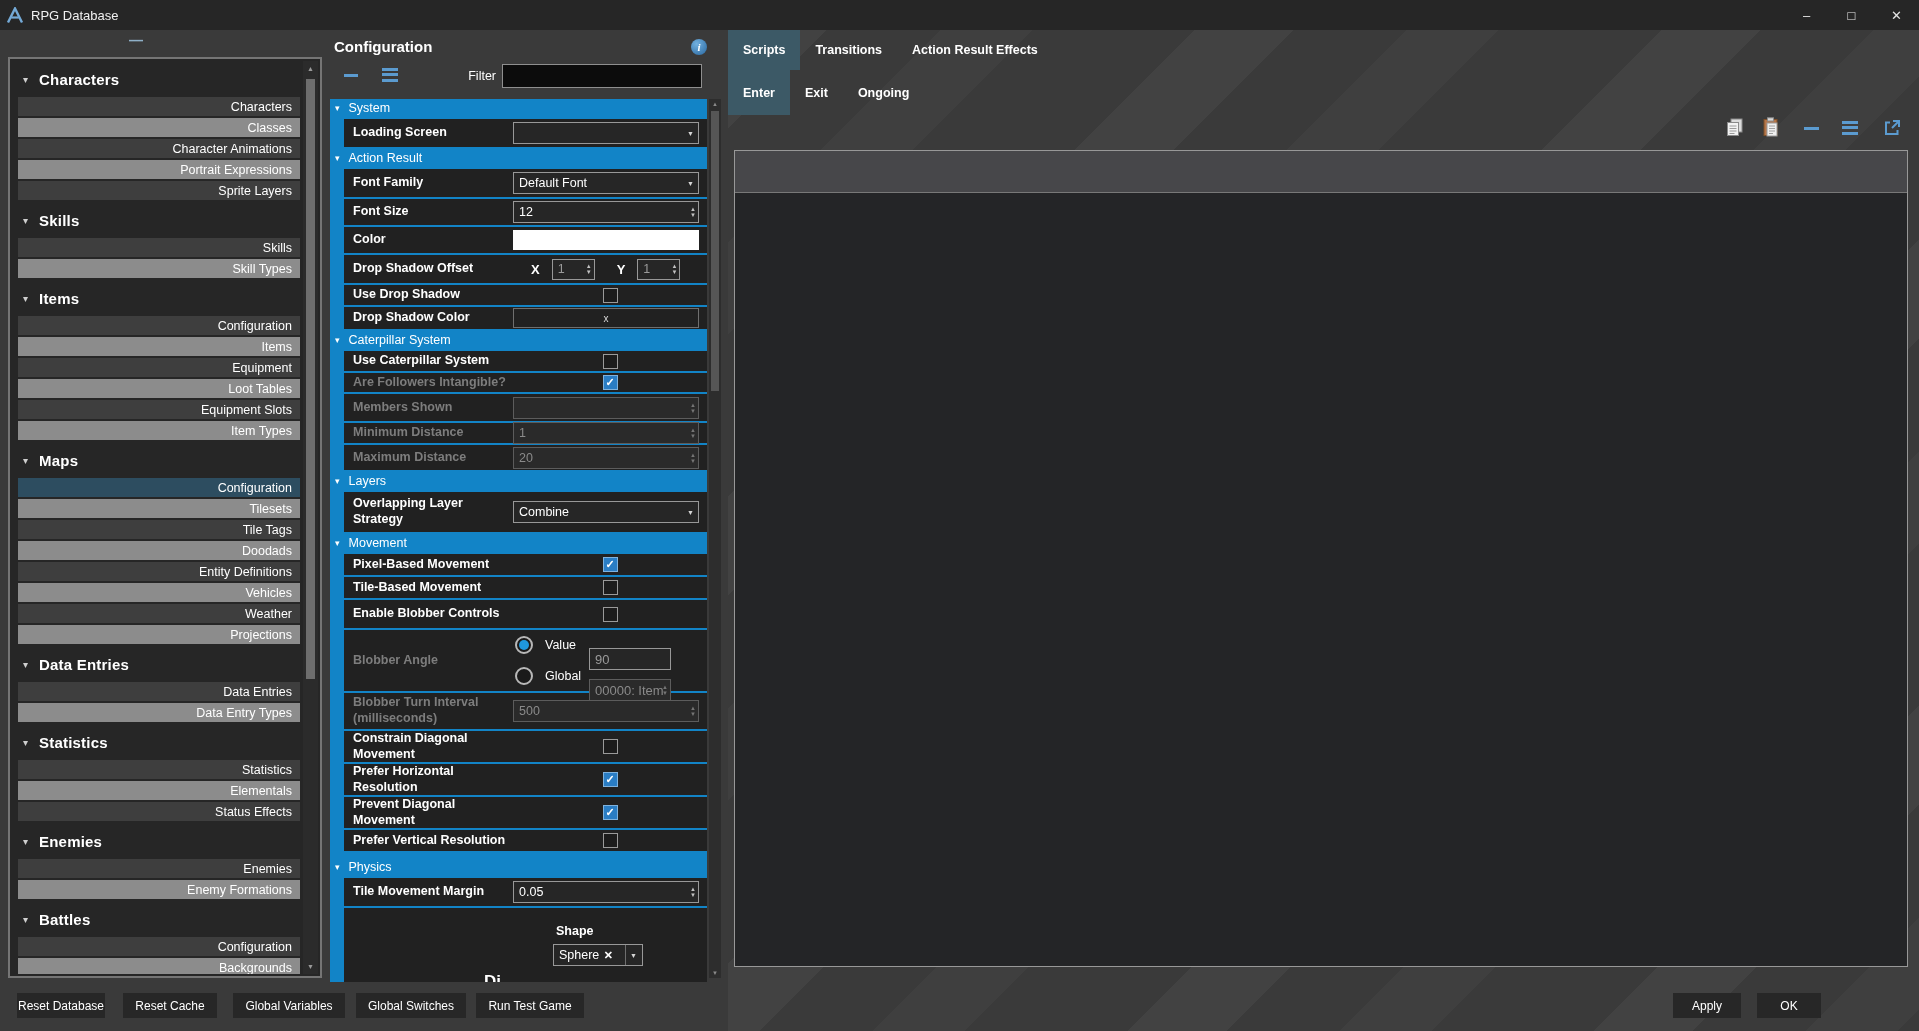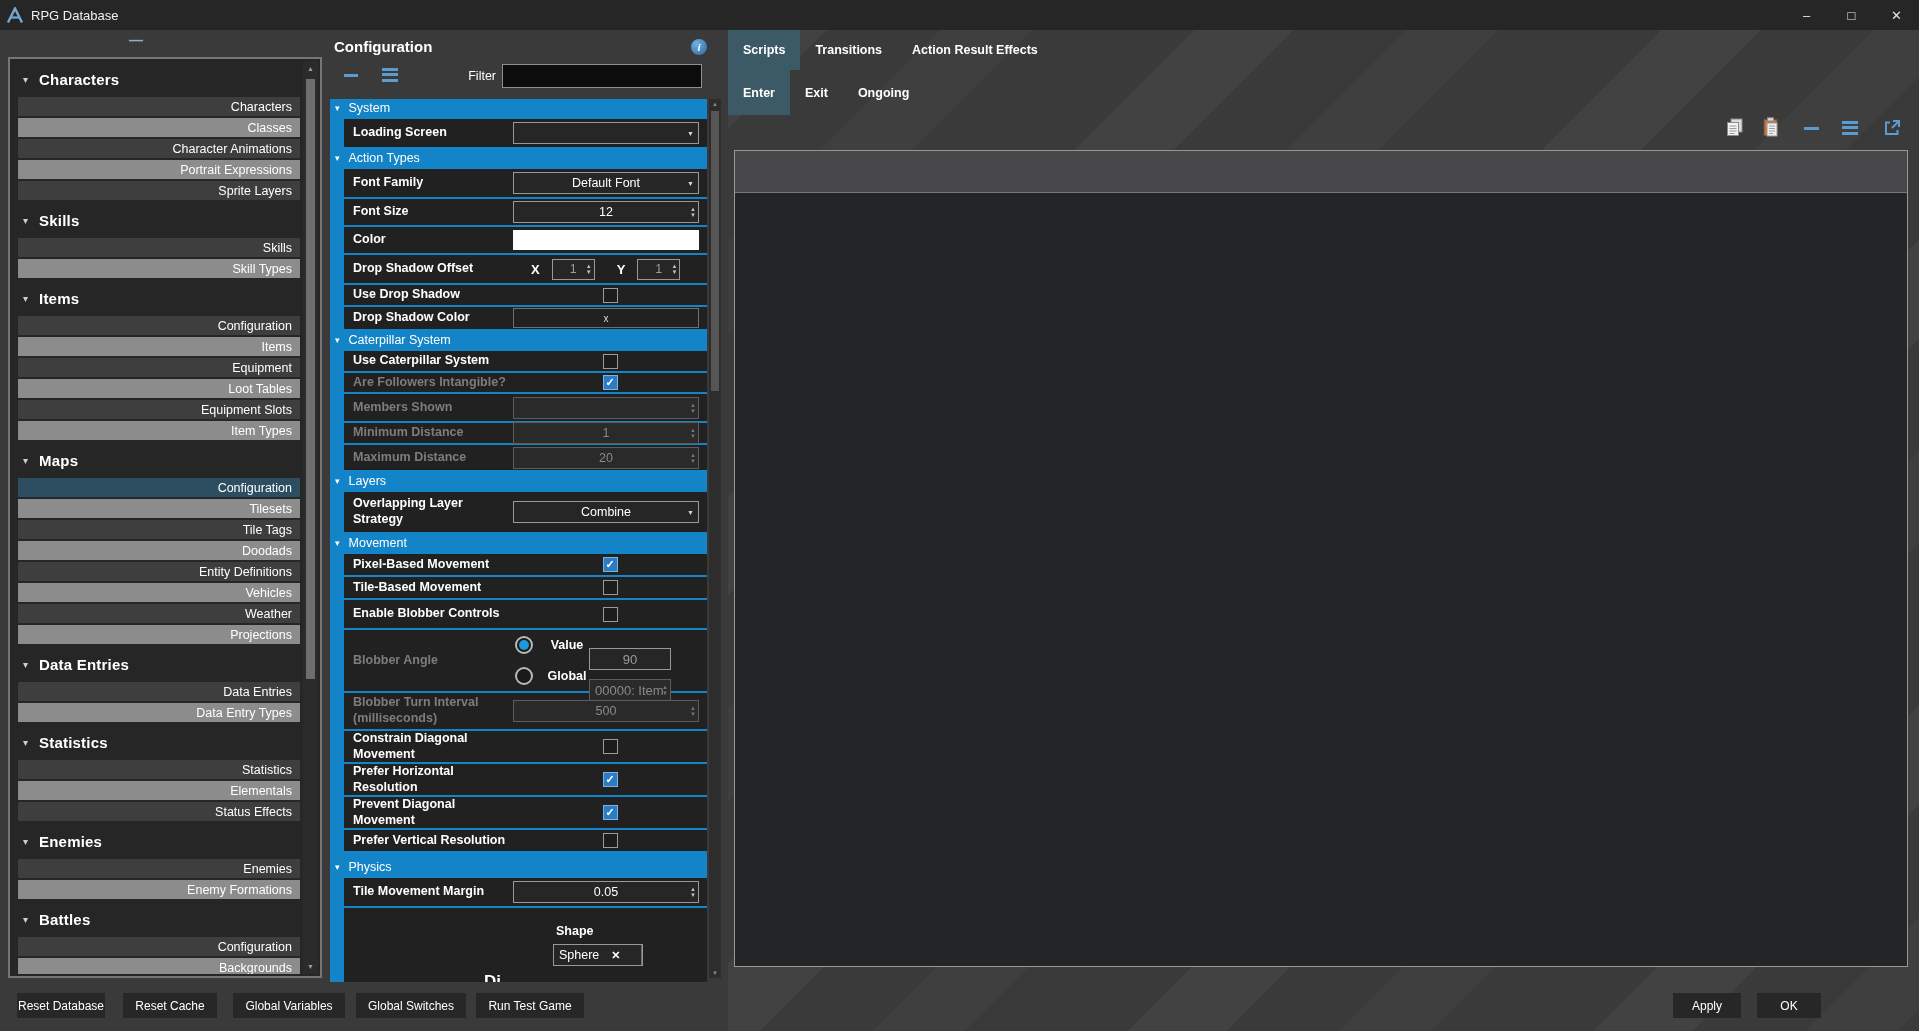--- a/index.html
+++ b/index.html
@@ -60,21 +60,21 @@
   .cfg-scroll .arr.up{top:2px;} .cfg-scroll .arr.down{bottom:2px;}
 
   .grid{position:absolute;left:330px;top:99px;width:377px;height:883px;background:#1284c7;overflow:hidden;}
   .g-sec{height:18px;margin-bottom:2px;display:flex;align-items:center;font-size:12.5px;color:#fff;}
   .g-sec .caret{font-size:9px;margin:0 9px 0 5px;color:#fff;}
   .g-row{margin-left:14px;margin-bottom:2px;background:#212121;display:flex;}
   .g-label{flex:1;display:flex;align-items:center;padding:2px 4px 2px 9px;font-size:12.5px;
     font-weight:bold;line-height:1.25;}
   .g-label.nw{white-space:nowrap;}
   .g-label.disabled{color:#7d7d7d;}
-  .g-editor{width:194px;display:flex;align-items:center;text-align:center;}
+  .g-editor{width:194px;display:flex;align-items:center;}
   .g-editor.center{justify-content:center;}
   .ebox{background:#262626;border:1px solid #989898;height:22px;display:flex;align-items:center;
     font-size:12.5px;padding:0 5px;position:relative;overflow:hidden;white-space:nowrap;}
   .ebox.full{width:186px;}
   .ebox .val{flex:1;overflow:hidden;}
   .ebox.disabled{border-color:#5c5c5c;background:#2a2a2a;color:#8a8a8a;}
   .dim{color:#9a9a9a;}
   .combo-arrow{position:absolute;right:4px;top:50%;transform:translateY(-50%);font-size:7px;color:#d6d6d6;}
   .combo-arrow::before{content:"▼";}
   .spin-arrows{position:absolute;right:2px;top:50%;transform:translateY(-50%);display:flex;
@@ -91,25 +91,25 @@
   .cbx.checked::before{content:"✓";font-size:11px;font-weight:bold;color:#fff;line-height:1;}
   .xy{padding-left:2px;}
   .xy-lbl{font-weight:bold;font-size:13px;margin-left:16px;}
   .xy-lbl.y{margin-left:22px;}
   .ebox.xs{width:43px;margin-left:12px;height:21px;}
   .ba{width:194px;display:flex;flex-direction:column;justify-content:center;gap:7px;}
   .ba-row{display:flex;align-items:center;height:24px;}
   .radio{width:18px;height:18px;border-radius:50%;border:2px solid #b8b8b8;background:#1a1a1a;
     margin:0 12px 0 2px;position:relative;flex:none;}
   .radio.sel::before{content:"";position:absolute;inset:2px;border-radius:50%;background:#1f97dc;}
-  .ba-lbl{font-weight:bold;font-size:12.5px;width:44px;}
+  .ba-lbl{font-weight:normal;font-size:12.5px;width:44px;}
   .ebox.ba-input{width:82px;font-size:13px;margin-top:28px;}
   .shape-block{margin-left:14px;background:#212121;height:96px;padding-top:16px;padding-left:40px;}
   .shape-label{margin-left:172px;font-weight:bold;font-size:12.5px;}
-  .ebox.shape-combo{width:90px;margin:6px 0 6px 169px;gap:12px;}
+  .ebox.shape-combo{width:90px;margin:6px 0 6px 169px;gap:4px;}
   .shape-clear{font-size:11px;font-weight:bold;color:#fff;margin-left:auto;padding-right:8px;}
   .shape-combo .combo-arrow{position:static;transform:none;border-left:1px solid #6f6f6f;padding-left:4px;
     height:100%;display:flex;align-items:center;}
   .shape-next{margin-left:100px;font-weight:bold;font-size:17px;}
 
   
   .tabs{position:absolute;display:flex;z-index:5;}
   .tabs1{left:728px;top:30px;height:40px;}
   .tabs2{left:728px;top:70px;height:45px;}
   .tab{padding:0 15px;display:flex;align-items:center;font-weight:bold;font-size:12.5px;color:#fff;}
@@ -251,21 +251,21 @@
     <div class="g-editor">
       <div class="ebox full">
         <span class="val"></span>
         <span class="combo-arrow"></span>
       </div>
     </div>
   </div>
 
   <div class="g-sec">
     <span class="caret">▾</span>
-    <span>Action Types</span>
+    <span>Action Result</span>
   </div>
 
   <div class="g-row" style="height:28px">
     <div class="g-label nw">
         <span>Font Family</span>
       </div>
     <div class="g-editor">
       <div class="ebox full">
         <span class="val">Default Font</span>
         <span class="combo-arrow"></span>

